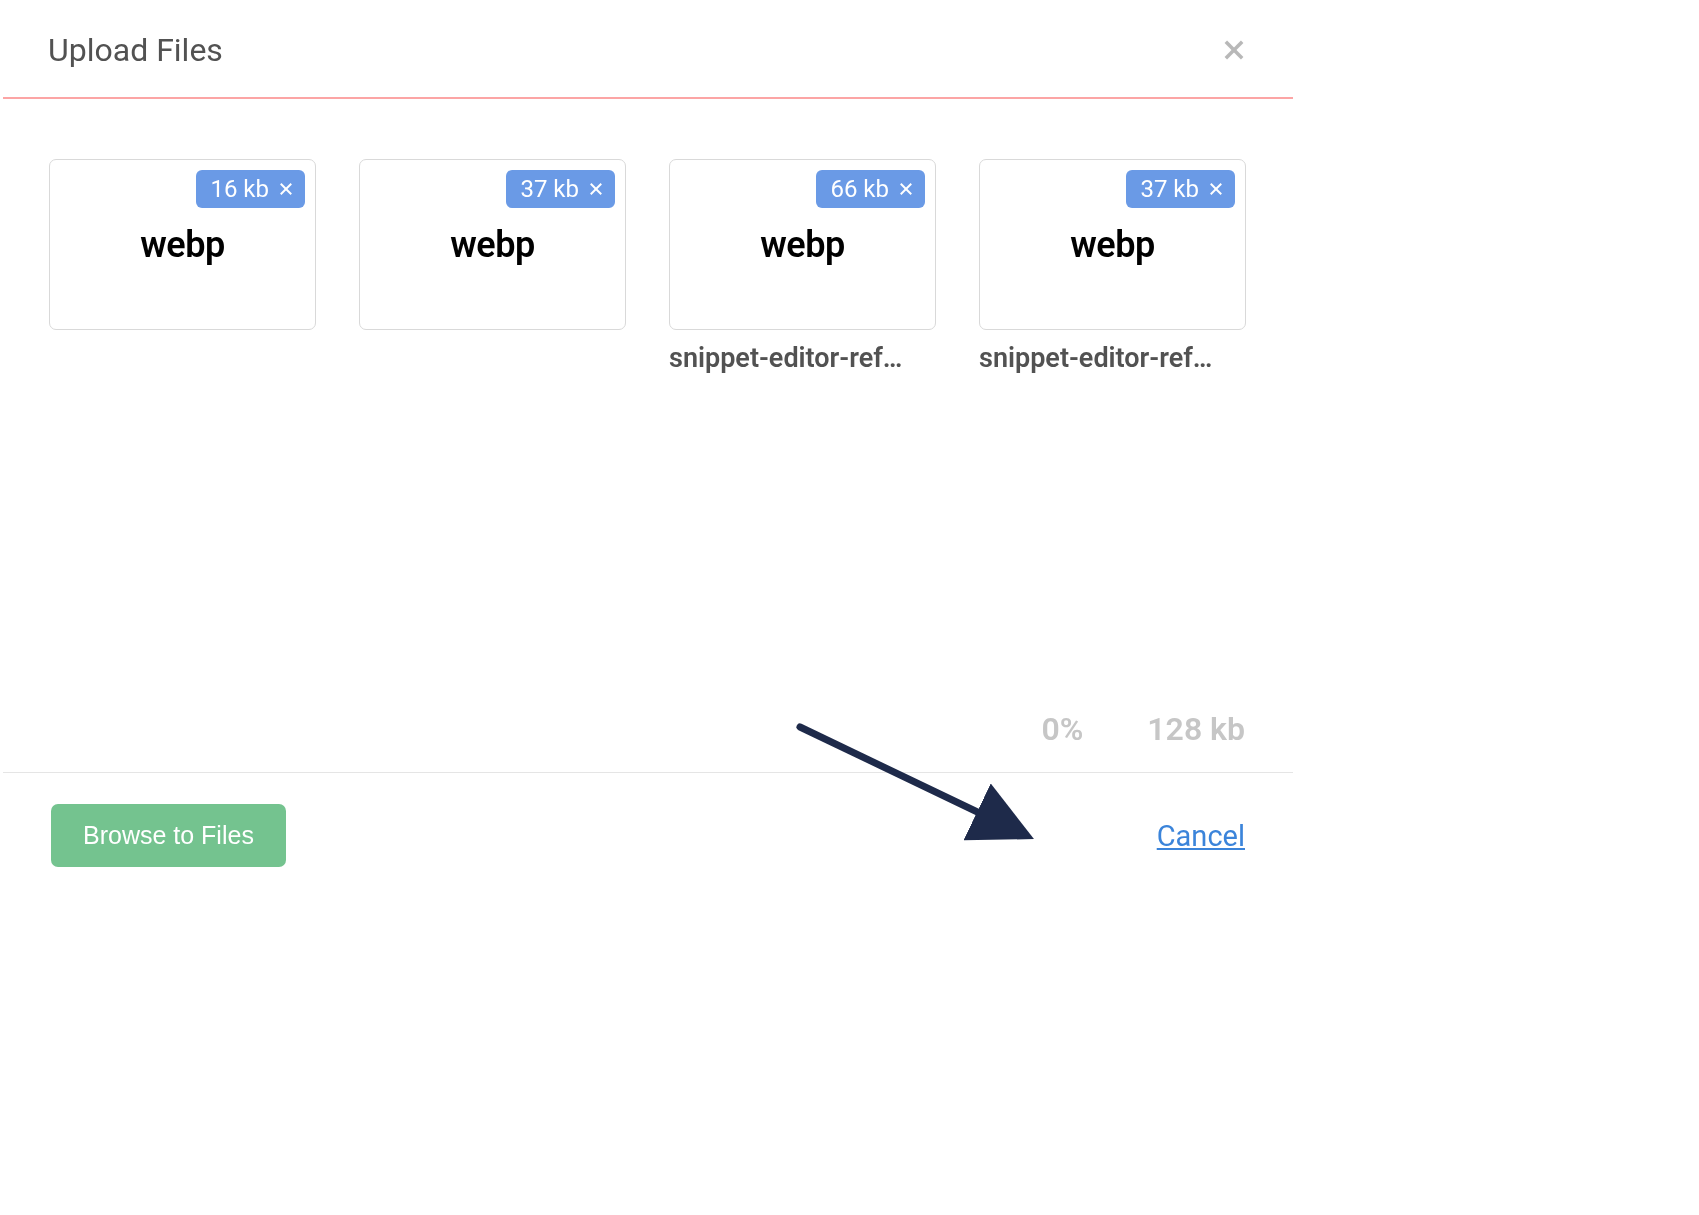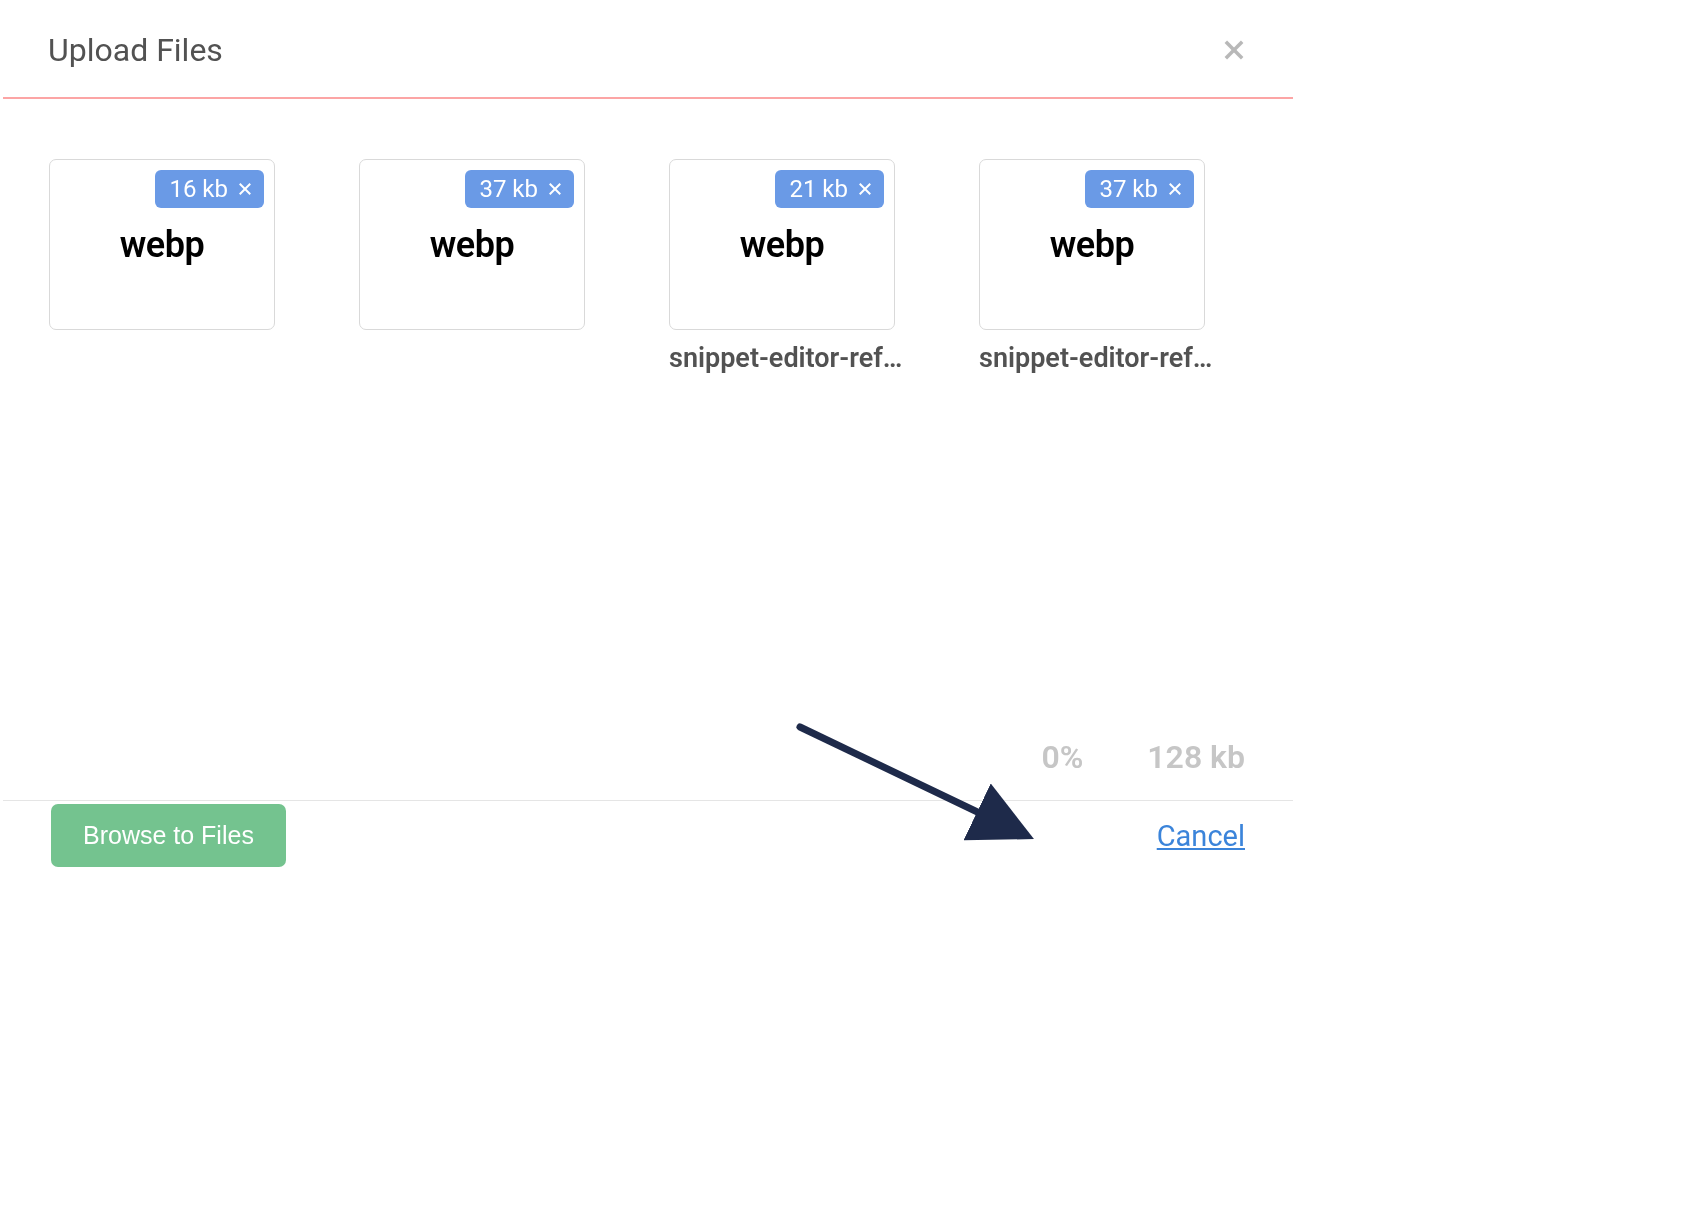--- a/index.html
+++ b/index.html
@@ -41,21 +41,21 @@
     }
     .file-grid {
       display: flex;
       gap: 43px;
       padding: 60px 46px 0 46px;
     }
     .file-card {
       width: 267px;
     }
     .thumb {
-      width: 226px;
+      width: 267px;
       height: 171px;
       border: 1.5px solid #d9d9d9;
       border-radius: 7px;
       position: relative;
       display: flex;
       align-items: center;
       justify-content: center;
     }
     .thumb-label {
       font-size: 36px;
@@ -88,21 +88,21 @@
       font-weight: 600;
       color: #525252;
       margin-top: 12px;
       white-space: nowrap;
       overflow: hidden;
       text-overflow: ellipsis;
       max-width: 267px;
     }
     .status-row {
       position: absolute;
-      top: 738px;
+      top: 710px;
       left: 3px;
       width: 1290px;
       text-align: right;
       padding: 0 48px 24px 0;
       border-bottom: 1px solid #e5e5e5;
     }
     .status-text {
       display: inline-block;
       font-size: 32px;
       font-weight: 600;
@@ -192,21 +192,21 @@
             <line x1="19" y1="5" x2="5" y2="19"></line>
           </svg>
         </div>
         <div class="thumb-label">webp</div>
       </div>
     </div>
 
     <div class="file-card">
       <div class="thumb">
         <div class="size-badge">
-          <span>21 kb</span>
+          <span>66 kb</span>
           <svg class="badge-close-icon" viewBox="0 0 24 24" fill="none" stroke="currentColor">
             <line x1="5" y1="5" x2="19" y2="19"></line>
             <line x1="19" y1="5" x2="5" y2="19"></line>
           </svg>
         </div>
         <div class="thumb-label">webp</div>
       </div>
       <div class="filename">snippet-editor-ref…</div>
     </div>
 

